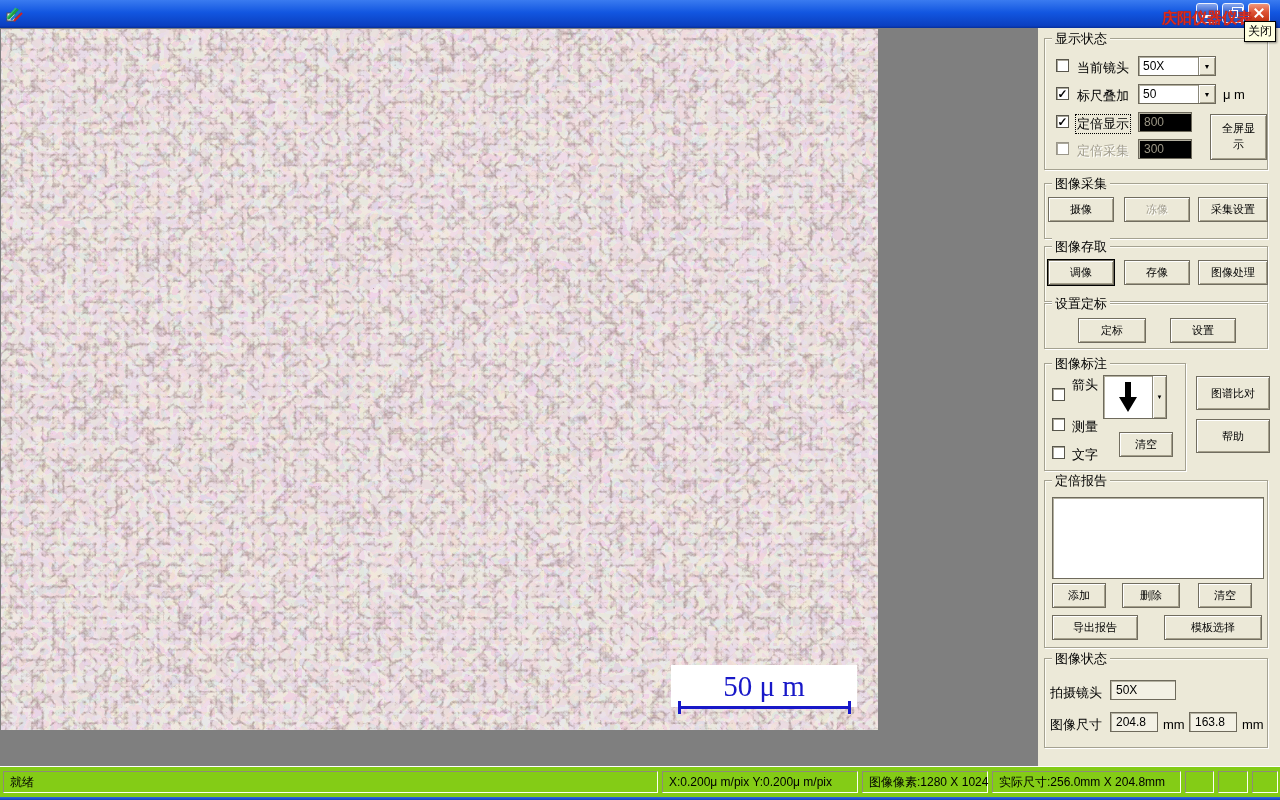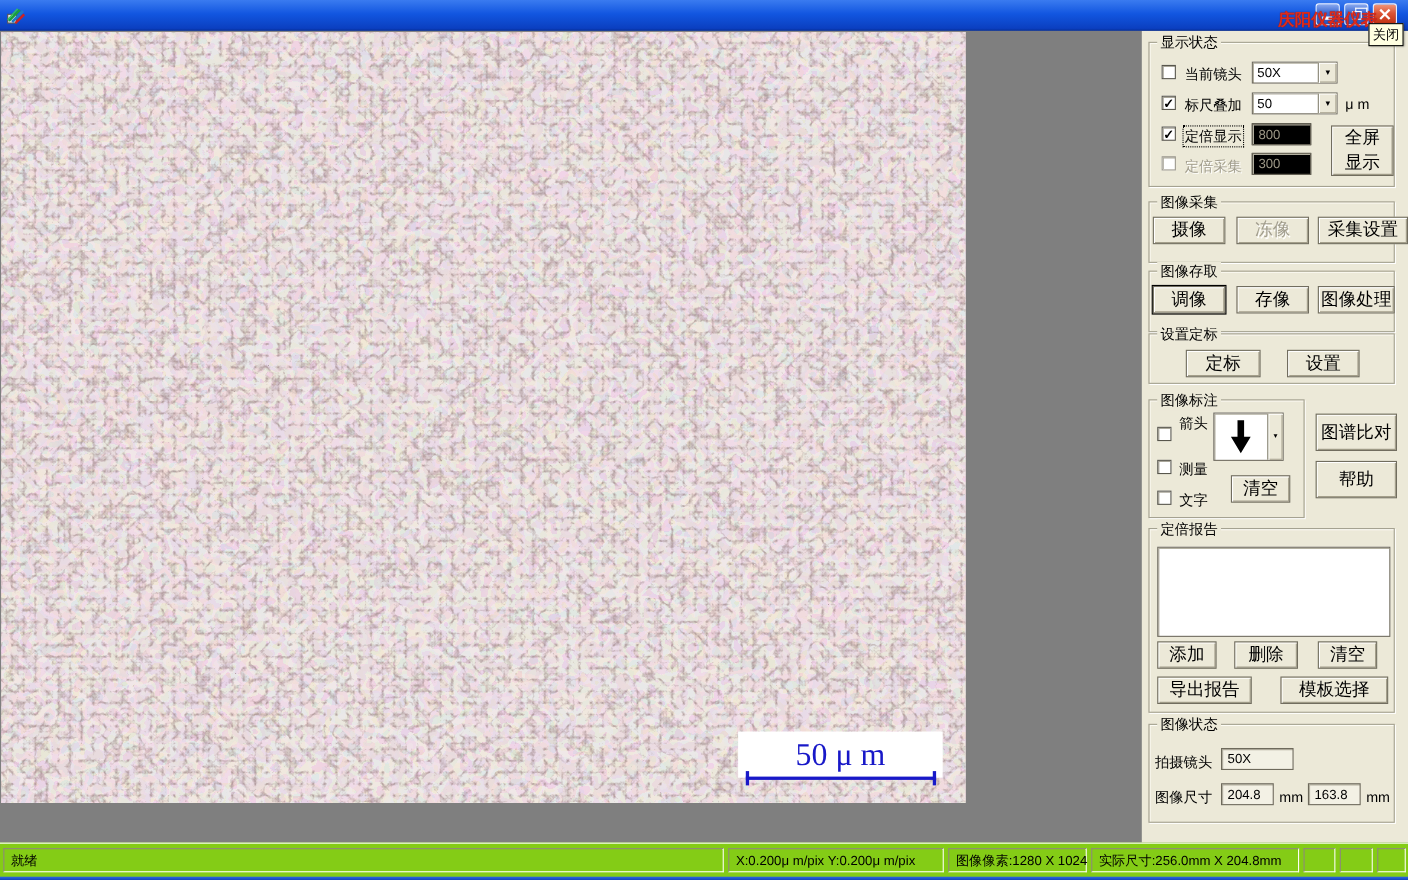--- a/index.html
+++ b/index.html
@@ -36,21 +36,21 @@
   .scaleline::before,.scaleline::after { content:""; position:absolute; top:-5px; width:3px; height:13px; background:#1818c8; }
   .scaleline::before { left:0; } .scaleline::after { right:0; }
 
   
   .panel { position:absolute; left:1038px; top:28px; width:242px; height:738px; background:#ece9d8; }
   .groupbox { position:absolute; border:1px solid #a5a291; box-shadow:1px 1px 0 #fff, inset 1px 1px 0 #fdfcf5; }
   .legend { position:absolute; top:-9px; left:7px; background:#ece9d8; padding:0 3px; font-size:13px; color:#000; white-space:nowrap; }
 
   .btn { position:absolute; background:#ece9d8; border:1px solid #716d5f;
     box-shadow:inset 1px 1px 0 #ffffff, inset -1px -1px 0 #a49f8b;
-    font-size:16px; color:#000; display:flex; align-items:center; justify-content:center;
+    font-size:11px; color:#000; display:flex; align-items:center; justify-content:center;
     cursor:pointer; white-space:nowrap; font-family:inherit; }
   .btn.default { outline:1px solid #000; }
   .btn.disabled { color:#a19d8d; text-shadow:1px 1px 0 #fff; cursor:default; }
   .btn.multiline { white-space:normal; line-height:1.45; text-align:center; padding:0 11px; word-break:break-all; }
 
   .checkbox { position:absolute; width:13px; height:13px; background:#fff; border:1px solid #58564c;
     box-shadow:inset 1px 1px 0 #aaa79a, inset -1px -1px 0 #fff;
     display:flex; align-items:center; justify-content:center;
     font-size:12px; font-weight:bold; color:#000; cursor:pointer; }
   .checkbox.disabled { border-color:#9b978a; color:#9b978a; cursor:default; }
@@ -181,21 +181,21 @@
   <span class="clabel gray" style="left:39px; top:114px;">定倍采集</span>
   <div class="edit disabled" style="left:100px; top:111px; width:54px;">300</div>
 
   <button class="btn multiline" style="left:172px; top:86px; width:57px; height:46px;">全屏显示</button>
 
   <div class="groupbox" style="left:6px; top:155px; width:224px; height:56px;">
     <span class="legend">图像采集</span>
   </div>
   <button class="btn" style="left:10px; top:169px; width:66px; height:25px;">摄像</button>
   <button class="btn disabled" style="left:86px; top:169px; width:66px; height:25px;">冻像</button>
-  <button class="btn" style="left:160px; top:169px; width:82px; height:25px;">采集设置</button>
+  <button class="btn" style="left:160px; top:169px; width:70px; height:25px;">采集设置</button>
 
   <div class="groupbox" style="left:6px; top:218px; width:224px; height:56px;">
     <span class="legend">图像存取</span>
   </div>
   <button class="btn default" style="left:10px; top:232px; width:66px; height:25px;">调像</button>
   <button class="btn" style="left:86px; top:232px; width:66px; height:25px;">存像</button>
   <button class="btn" style="left:160px; top:232px; width:70px; height:25px;">图像处理</button>
 
   <div class="groupbox" style="left:6px; top:275px; width:224px; height:46px;">
     <span class="legend">设置定标</span>

